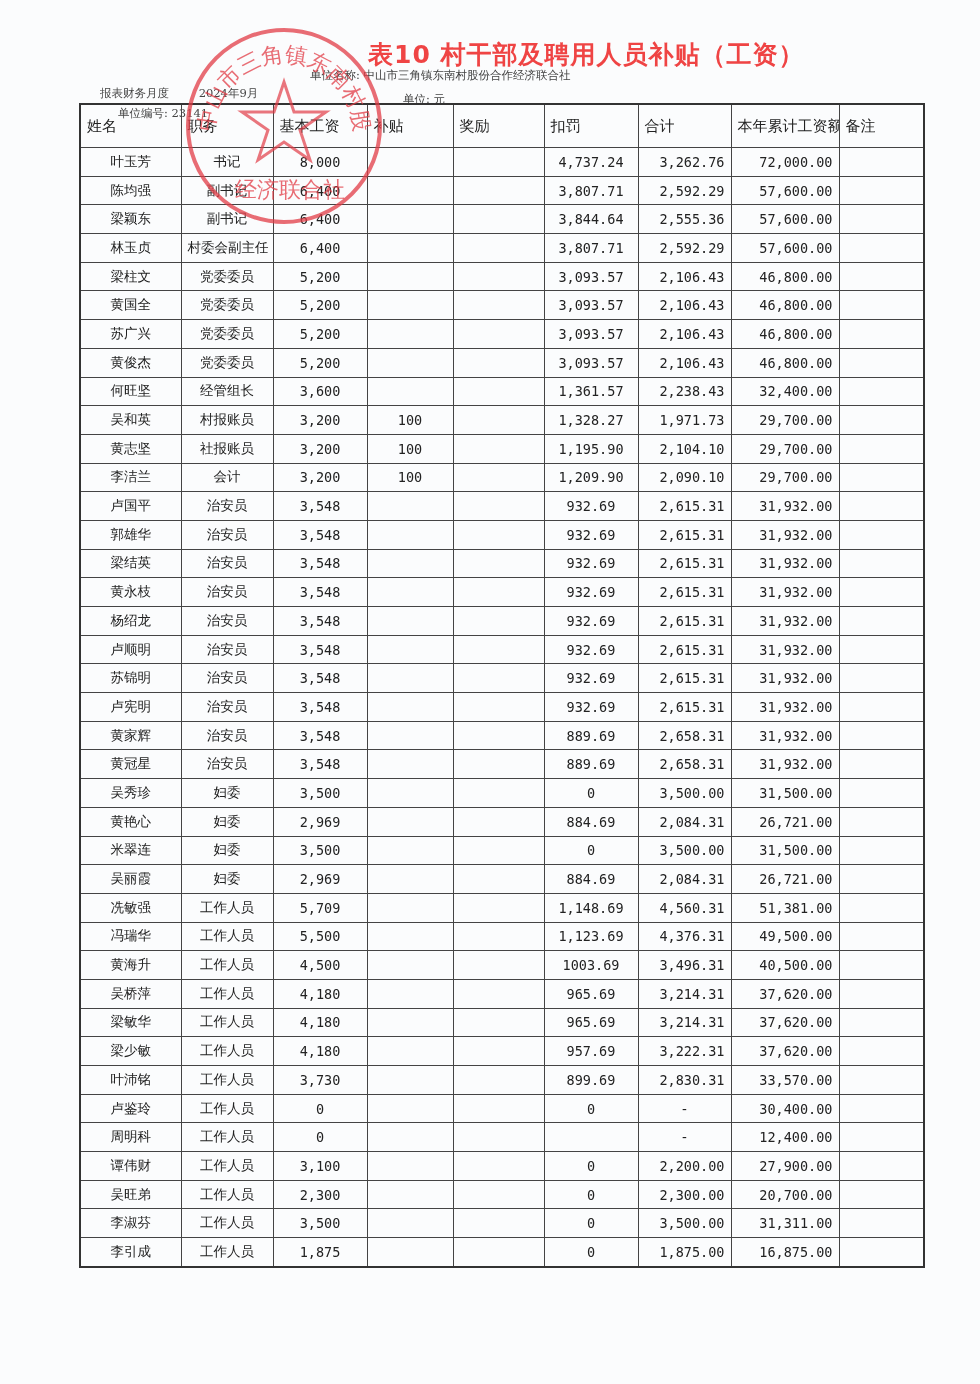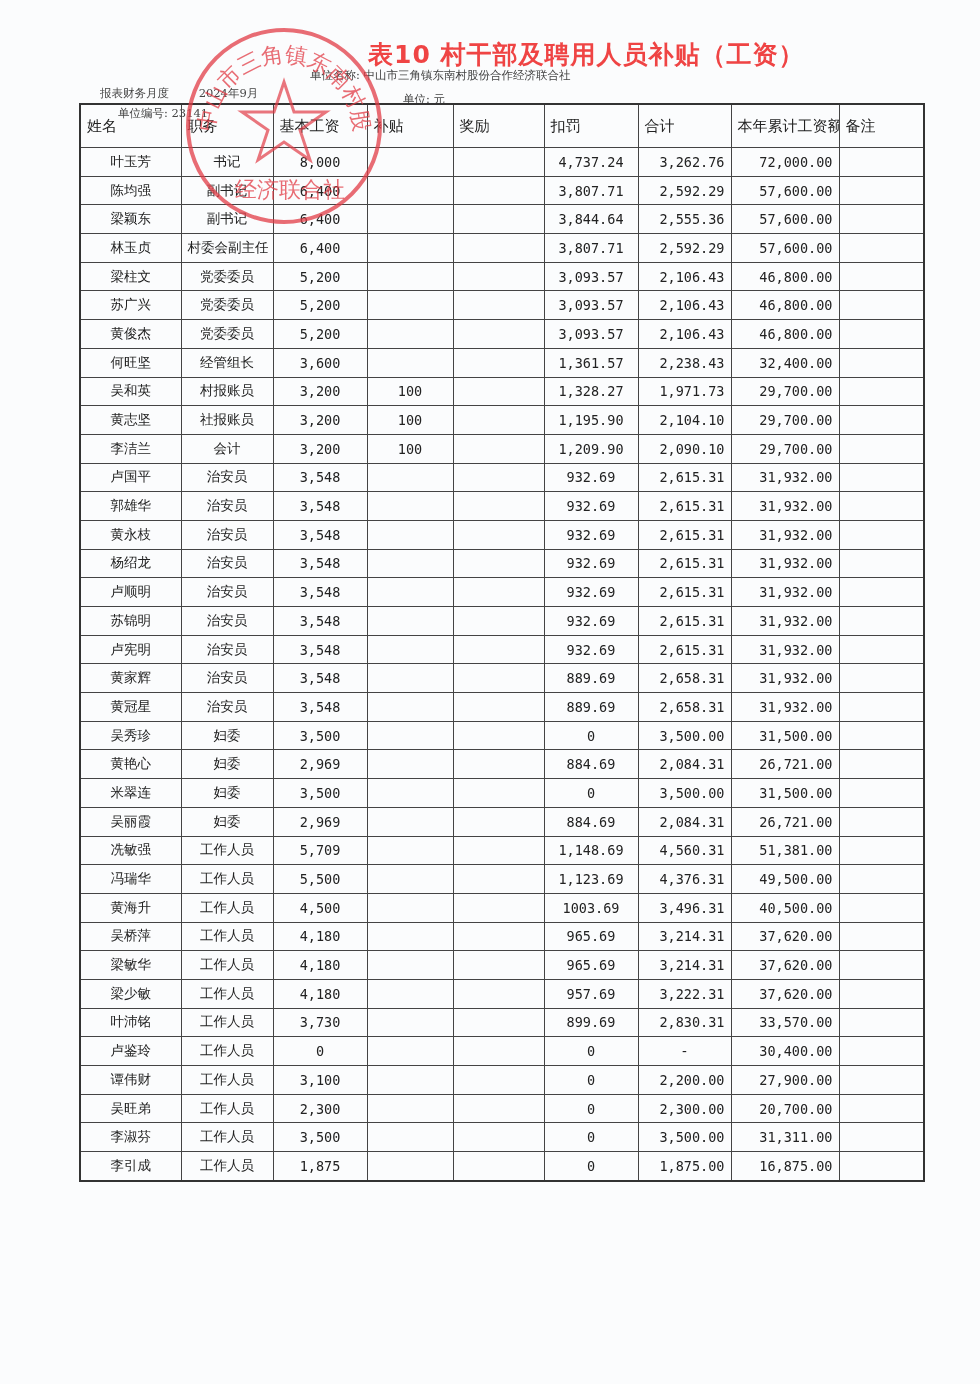--- a/index.html
+++ b/index.html
@@ -126,20 +126,31 @@
         <td class="c">党委委员</td>
         <td class="num">5,200</td>
         <td class="num"></td>
         <td class="num"></td>
         <td class="num">3,093.57</td>
         <td class="r">2,106.43</td>
         <td class="r">46,800.00</td>
         <td class="c"></td>
       </tr>
       <tr>
+        <td class="name">黄国全</td>
+        <td class="c">党委委员</td>
+        <td class="num">5,200</td>
+        <td class="num"></td>
+        <td class="num"></td>
+        <td class="num">3,093.57</td>
+        <td class="r">2,106.43</td>
+        <td class="r">46,800.00</td>
+        <td class="c"></td>
+      </tr>
+      <tr>
         <td class="name">苏广兴</td>
         <td class="c">党委委员</td>
         <td class="num">5,200</td>
         <td class="num"></td>
         <td class="num"></td>
         <td class="num">3,093.57</td>
         <td class="r">2,106.43</td>
         <td class="r">46,800.00</td>
         <td class="c"></td>
       </tr>
@@ -214,20 +225,31 @@
         <td class="c">治安员</td>
         <td class="num">3,548</td>
         <td class="num"></td>
         <td class="num"></td>
         <td class="num">932.69</td>
         <td class="r">2,615.31</td>
         <td class="r">31,932.00</td>
         <td class="c"></td>
       </tr>
       <tr>
+        <td class="name">梁结英</td>
+        <td class="c">治安员</td>
+        <td class="num">3,548</td>
+        <td class="num"></td>
+        <td class="num"></td>
+        <td class="num">932.69</td>
+        <td class="r">2,615.31</td>
+        <td class="r">31,932.00</td>
+        <td class="c"></td>
+      </tr>
+      <tr>
         <td class="name">黄永枝</td>
         <td class="c">治安员</td>
         <td class="num">3,548</td>
         <td class="num"></td>
         <td class="num"></td>
         <td class="num">932.69</td>
         <td class="r">2,615.31</td>
         <td class="r">31,932.00</td>
         <td class="c"></td>
       </tr>
@@ -420,20 +442,31 @@
       </tr>
       <tr>
         <td class="name">卢鉴玲</td>
         <td class="c">工作人员</td>
         <td class="num">0</td>
         <td class="num"></td>
         <td class="num"></td>
         <td class="num">0</td>
         <td class="c">-</td>
         <td class="r">30,400.00</td>
+        <td class="c"></td>
+      </tr>
+      <tr>
+        <td class="name">周明科</td>
+        <td class="c">工作人员</td>
+        <td class="num">0</td>
+        <td class="num"></td>
+        <td class="num"></td>
+        <td class="num"></td>
+        <td class="c">-</td>
+        <td class="r">12,400.00</td>
         <td class="c"></td>
       </tr>
       <tr>
         <td class="name">谭伟财</td>
         <td class="c">工作人员</td>
         <td class="num">3,100</td>
         <td class="num"></td>
         <td class="num"></td>
         <td class="num">0</td>
         <td class="r">2,200.00</td>

